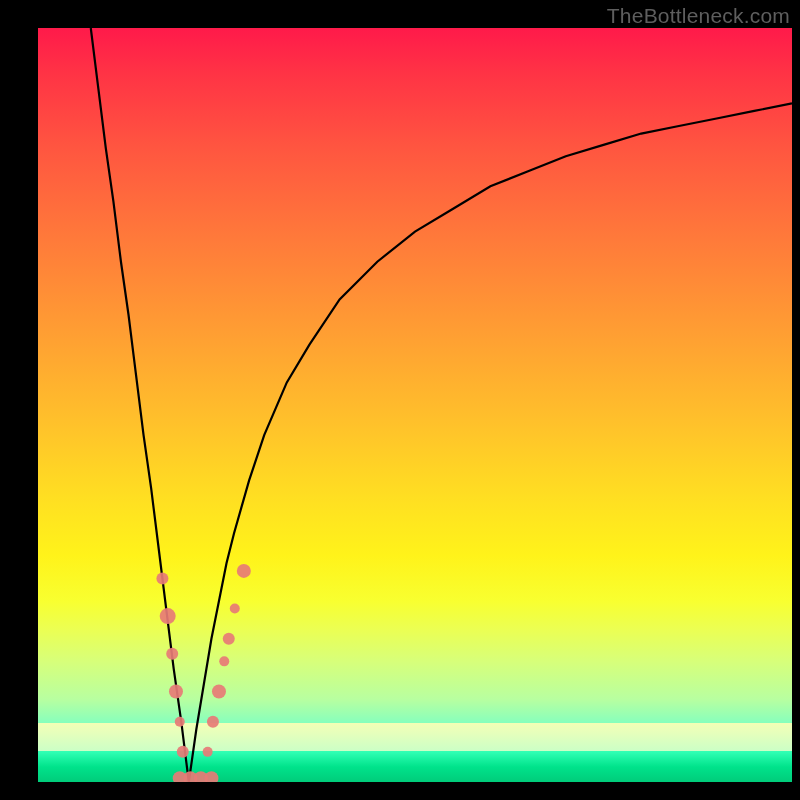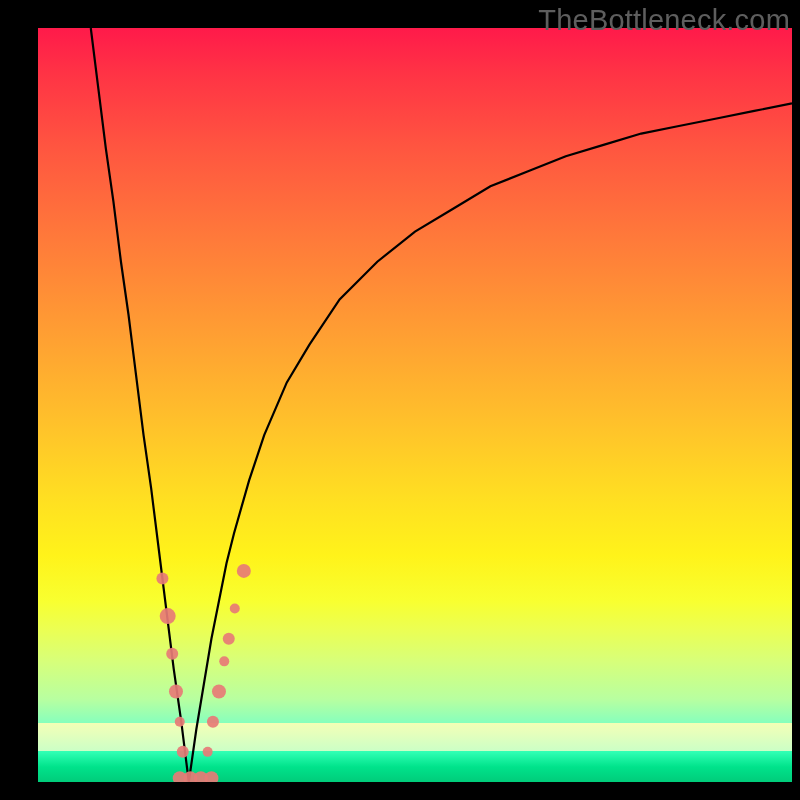--- a/index.html
+++ b/index.html
@@ -64,21 +64,21 @@
   }
   .svg-layer {
     position: absolute;
     inset: 0;
   }
   .watermark {
     position: absolute;
     top: 4px;
     right: 10px;
     color: #5e5e5e;
-    font-size: 29px;
+    font-size: 21px;
     letter-spacing: 0.2px;
     font-weight: 500;
     user-select: none;
   }
 </style>
 </head>
 <body>
 
 <div class="frame">
   <div class="plot-area">

